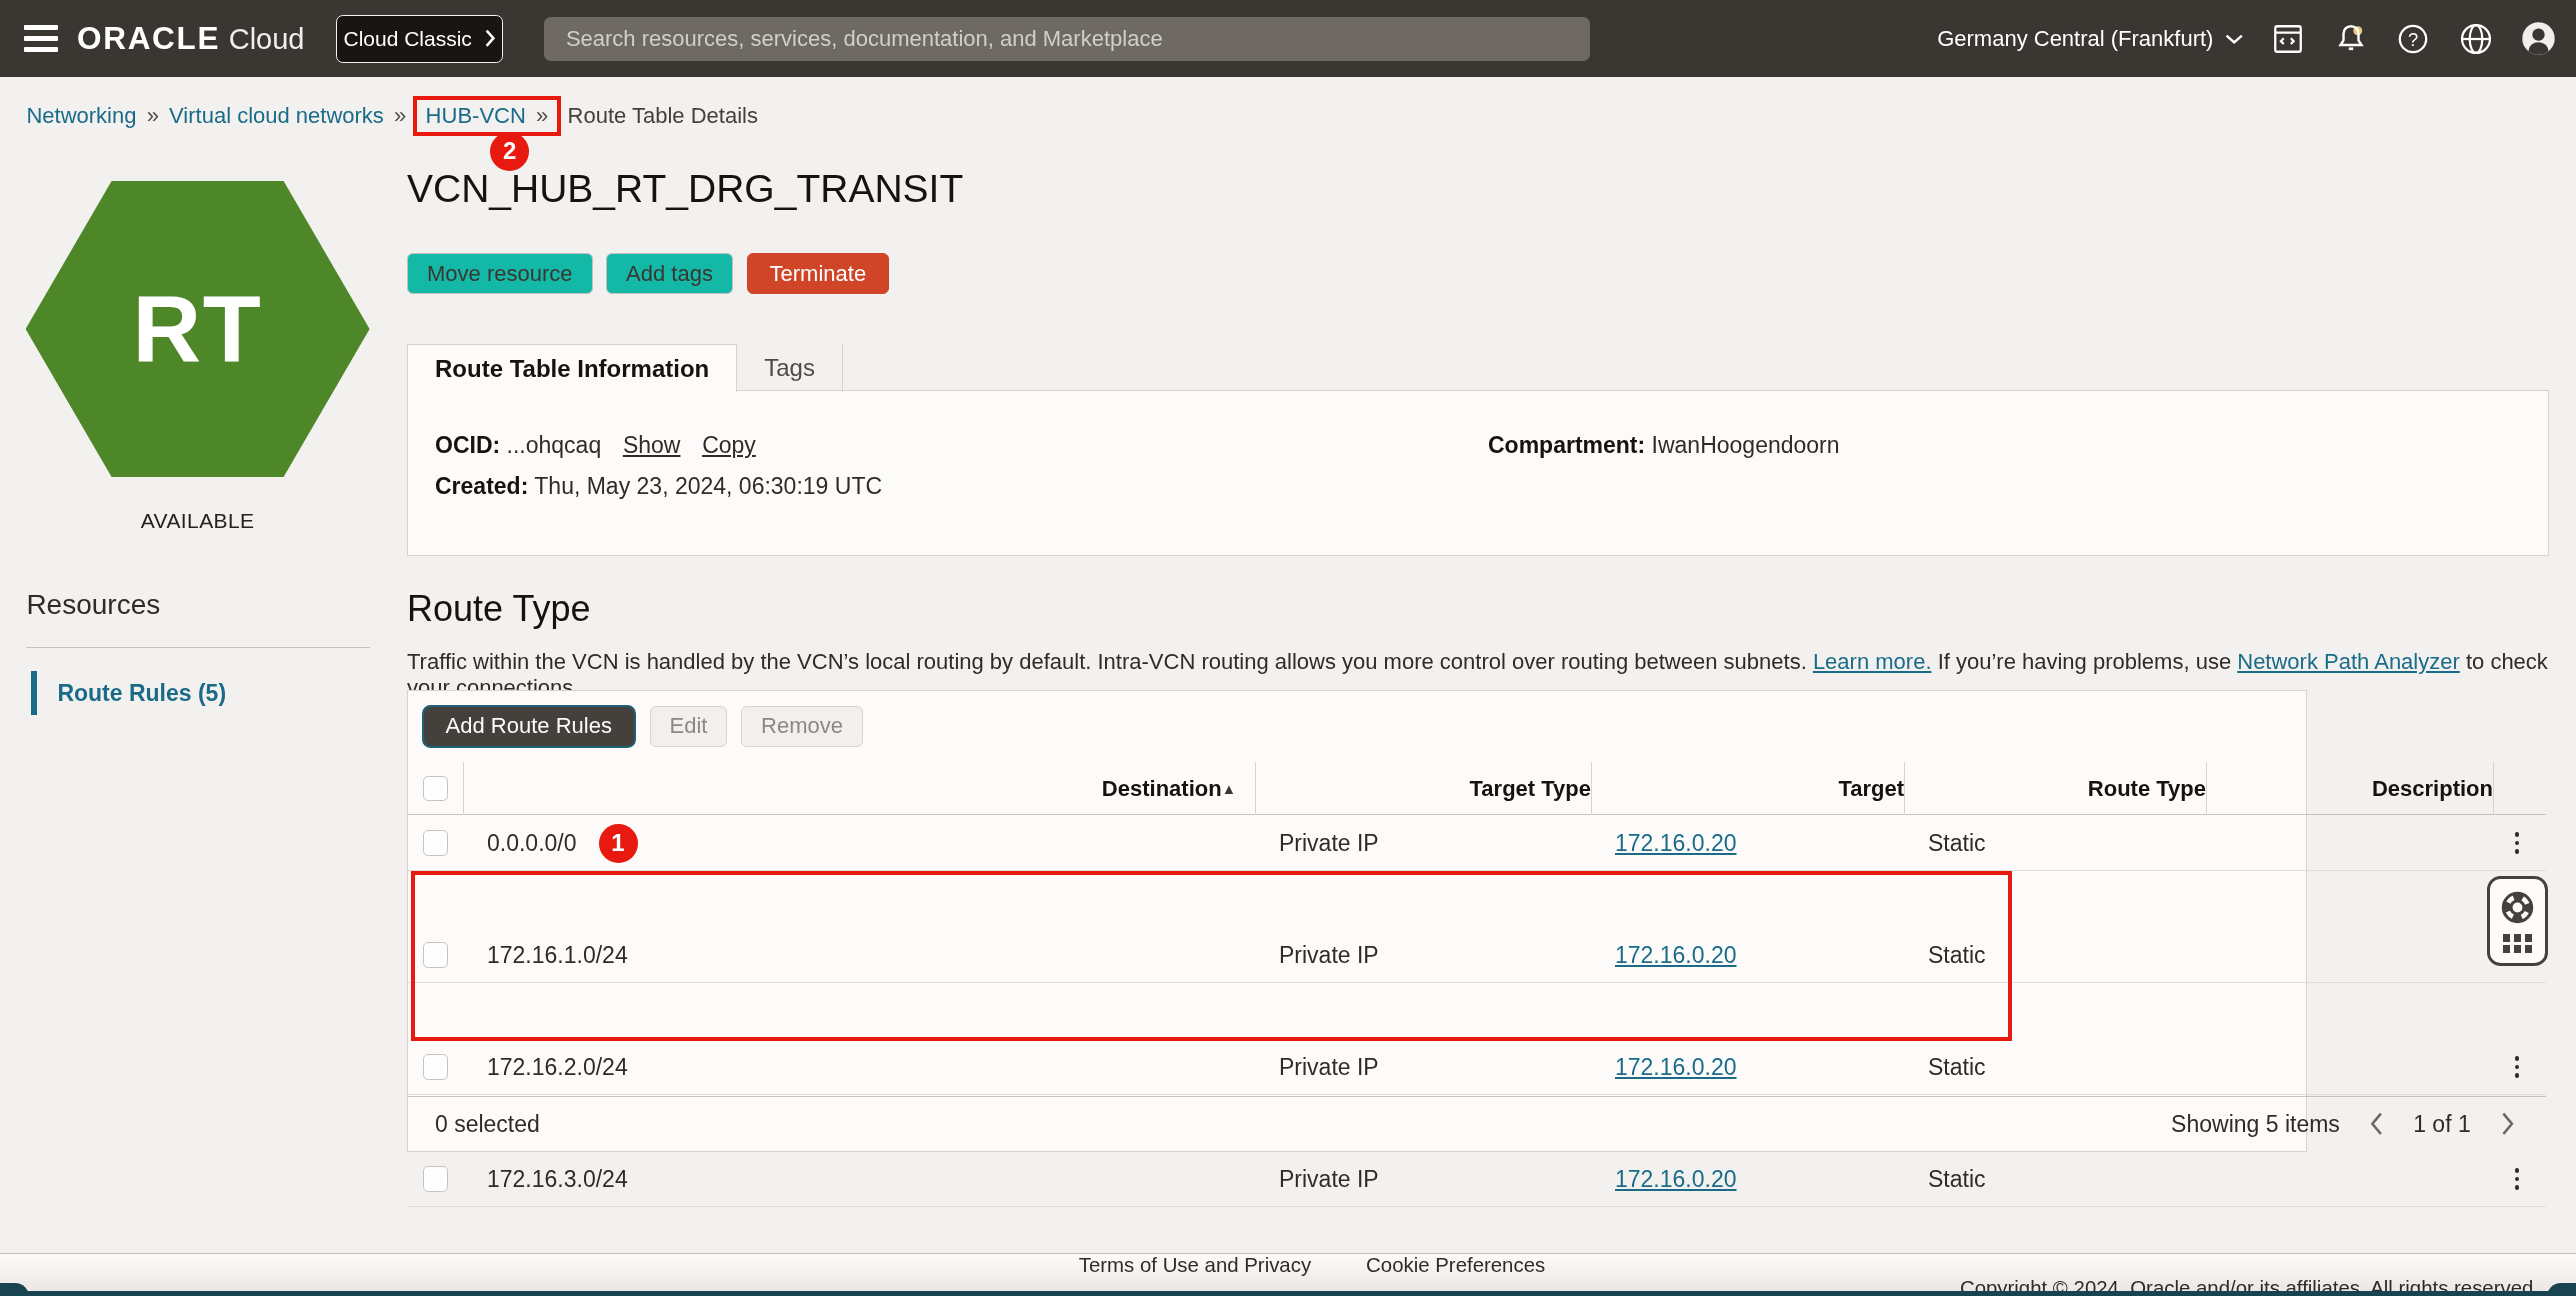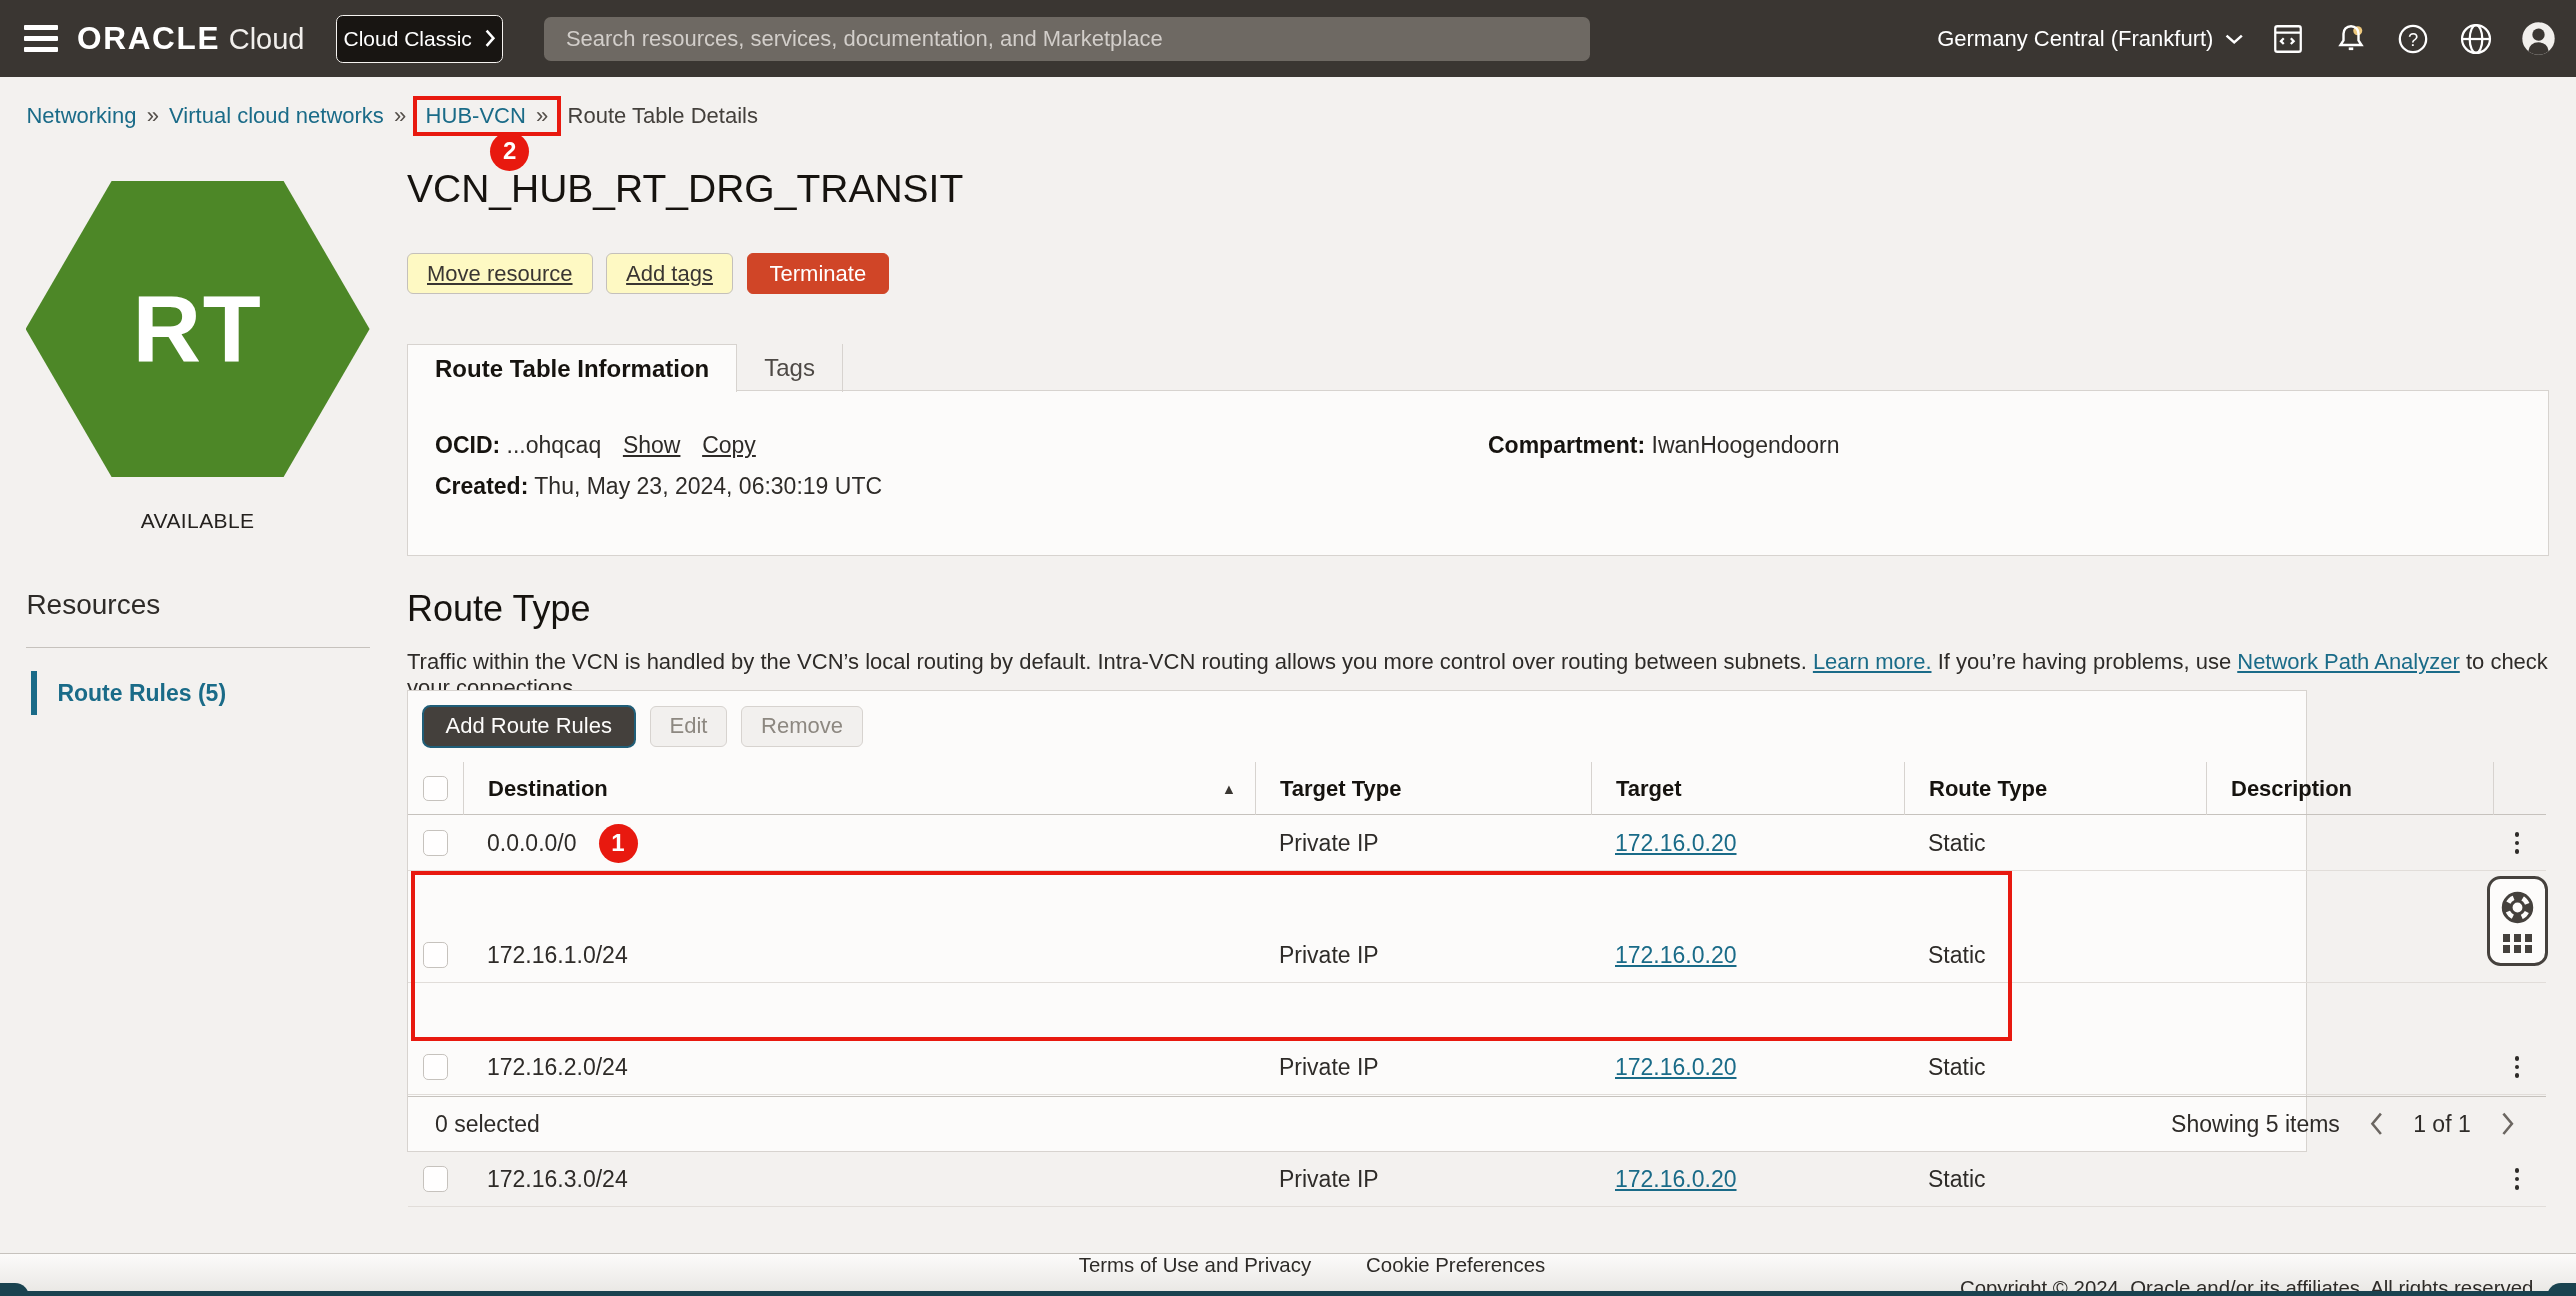--- a/index.html
+++ b/index.html
@@ -50,21 +50,21 @@
   .sidebar-item { position:absolute; left:31px; top:671px; height:44px; display:flex; align-items:center;
                   border-left:6px solid #1a6b88; padding-left:20.4px; font-size:23px; font-weight:700;
                   color:#1a6b88; cursor:pointer; }
 
   
   .main { position:absolute; left:407px; top:77px; width:2142px; }
   .page-title { position:absolute; top:90px; left:0; font-size:39px; font-weight:500; color:#16130f; }
   .actions { position:absolute; top:176px; left:0; display:flex; gap:13.6px; }
   .btn { height:41px; display:inline-flex; align-items:center; padding:0 19px; border-radius:6px;
          font-size:22px; cursor:pointer; font-family:inherit; }
-  .btn-secondary { background:#fef9c3; border:1.7px solid #c4c0bb; color:#3a3632;text-decoration:underline; }
+  .btn-secondary { background:#14b8a6; border:1.7px solid #c4c0bb; color:#3a3632; }
   .btn-danger { background:#d04527; border:1.7px solid #d04527; color:#fff; padding:0 22px; }
   .btn-primary { background:#44403c; border:2.6px solid #205e78; color:#fdfcfb; border-radius:8.5px; padding:0 22px; height:43px; }
   .btn-disabled { background:#f2f0ee; border:1.7px solid #d7d3cf; color:#8d8881; cursor:default; }
 
   .tabs { position:absolute; top:267px; left:0; display:flex; z-index:2; }
   .tab { height:48px; display:flex; align-items:center; padding:0 27px; font-size:24px; cursor:pointer; }
   .tab.active { background:#fcfbfa; border:1.7px solid #d7d3cf; border-bottom:none; font-weight:700; color:#16130f; }
   .tab.inactive { color:#4d4945; border-right:1.7px solid #d7d3cf; }
 
   .panel { background:#fcfbfa; border:1.7px solid #d7d3cf; }
@@ -77,21 +77,21 @@
   .section-desc { position:absolute; top:572px; left:0; width:2142px; font-size:22px; color:#2e2b28; }
   .section-desc a { color:#1a6b88; text-decoration:underline; cursor:pointer; }
 
   
   .panel-table { position:absolute; top:613px; left:0; width:1900px; height:462px; }
   .toolbar { position:absolute; top:13.6px; left:13.6px; display:flex; gap:13.6px; align-items:center; }
   .tgrid { position:absolute; left:0; top:71px; width:2138px; display:grid;
            grid-template-columns:55px 792px 336px 313px 302px 1fr 53px; align-items:center; }
   .thead { height:53px; border-bottom:0.9px solid #c6c2bd; font-weight:700; font-size:22px; color:#16130f; }
   .thead > div { height:53px; display:flex; align-items:center; }
-  .thead > div + div { border-left:0.9px solid #d7d3cf; padding-left:24px; }
+  .thead > div + div { border-left:0.9px solid #d7d3cf; padding-left:24px;justify-content:flex-end; }
   .thead .first { justify-content:center; border-left:none; }
   .th-dest { justify-content:space-between; padding-right:19px; }
   .sort-icon { font-size:14.5px; color:#3a3632; }
   .trow { height:56px; font-size:23px; color:#2e2b28; border-bottom:0.9px solid #e1ddd9; position:relative; z-index:1; }
   .trow > div { padding-left:24px; display:flex; align-items:center; height:56px; }
   .trow > div.first { justify-content:center; padding-left:0; }
   .trow a { color:#1a6b88; text-decoration:underline; cursor:pointer; }
   .checkbox { width:25.6px; height:25.6px; border:1.7px solid #c6c2bd; border-radius:5.1px; background:#fffefe; cursor:pointer; }
   .kebab { display:flex; flex-direction:column; gap:4.3px; align-items:center; justify-content:center;
            width:34px; height:43px; cursor:pointer; padding-left:0 !important; margin-left:6.8px; }

